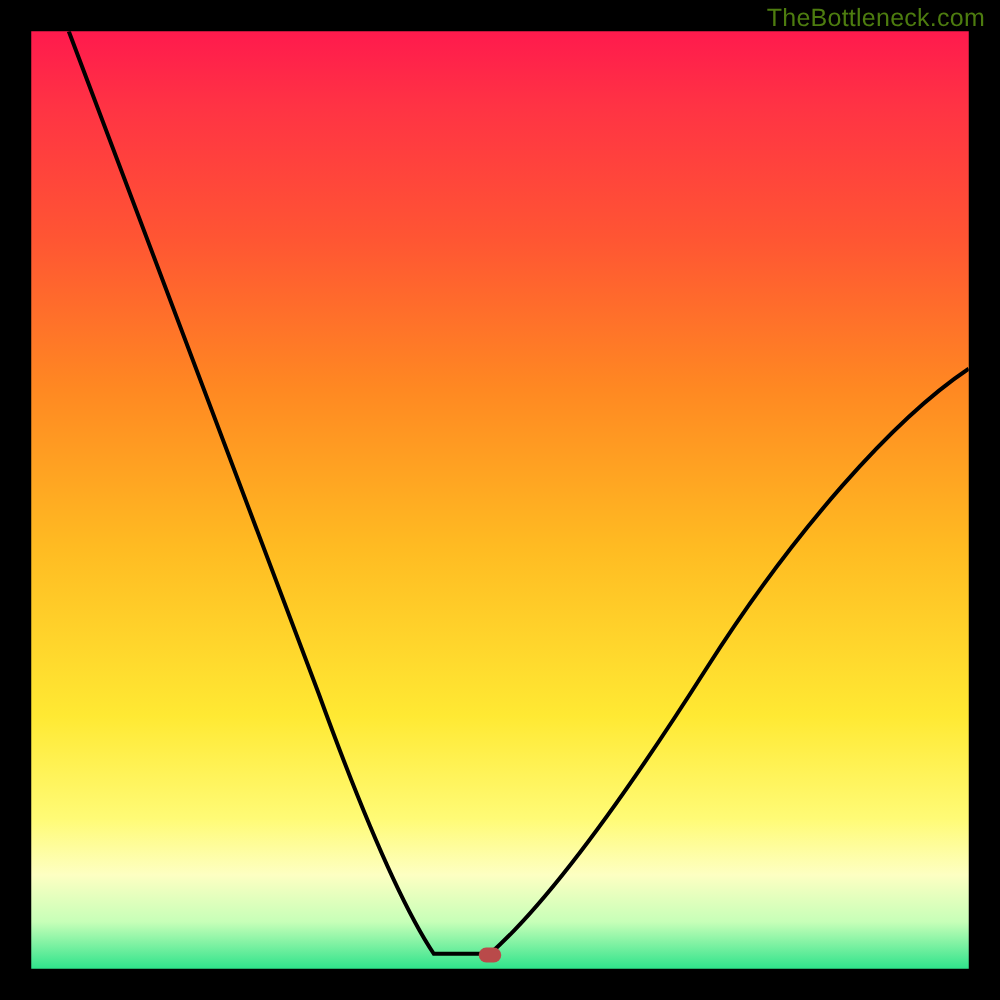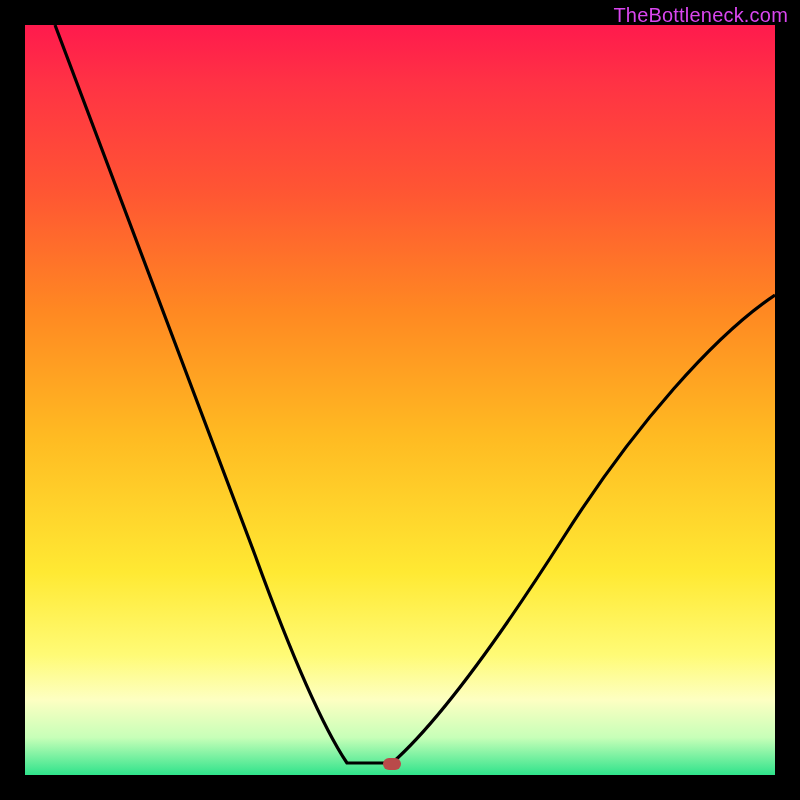--- a/index.html
+++ b/index.html
@@ -34,21 +34,21 @@
       #c7ffb8 95%,
       #2fe38b 100%
     );
   }
   .watermark {
     position: absolute;
     top: 4px;
     right: 12px;
     font-family: Arial, Helvetica, sans-serif;
     font-size: 20px;
-    color: #d946ef;
+    color: #4d7c0f;
     letter-spacing: 0.2px;
     user-select: none;
   }
   svg.curve {
     position: absolute;
     left: 0;
     top: 0;
     width: 750px;
     height: 750px;
   }

